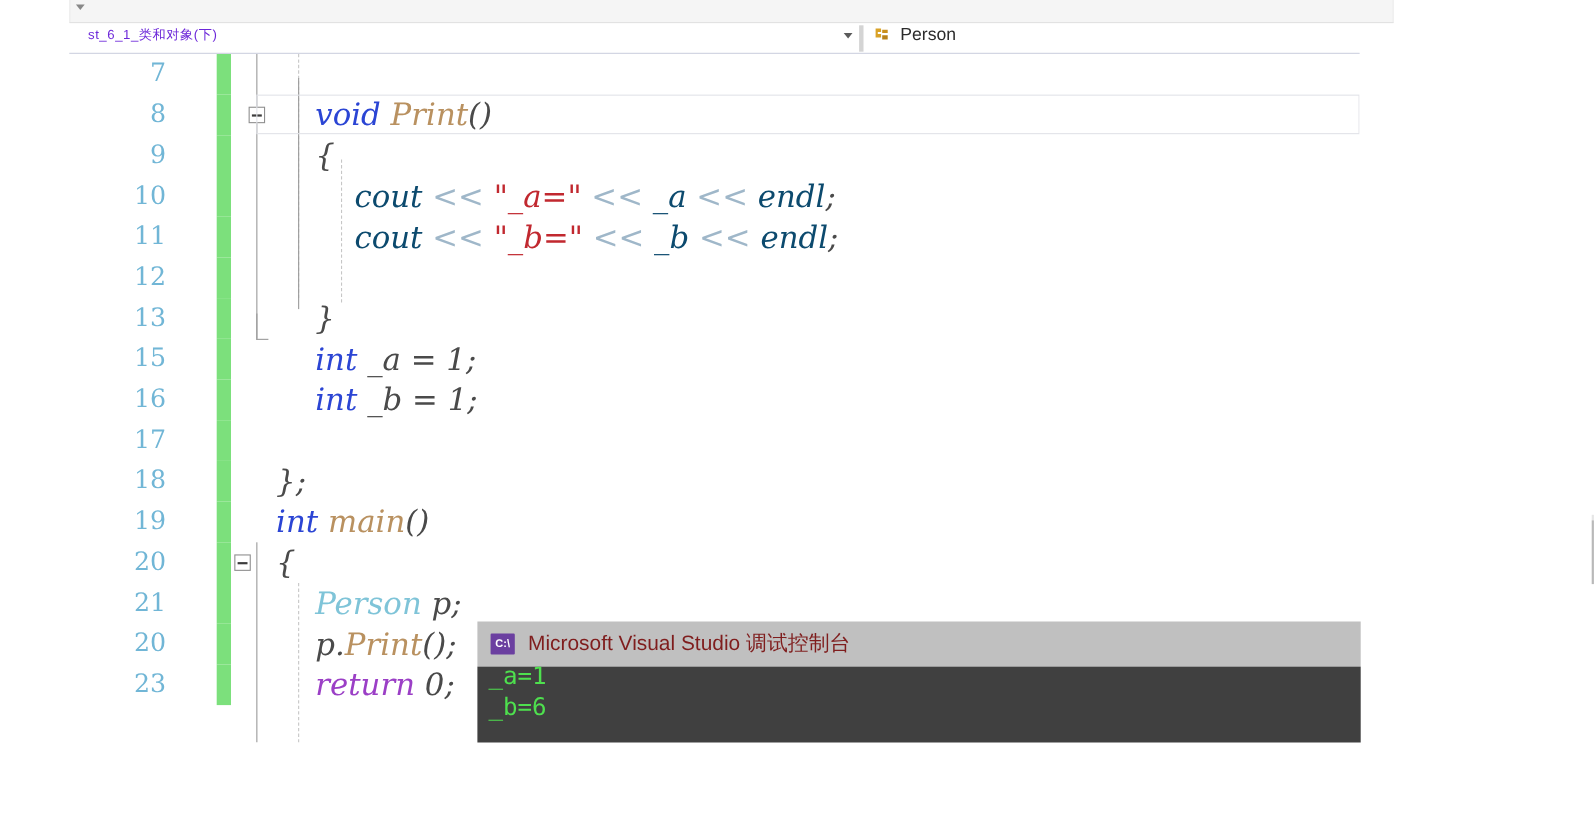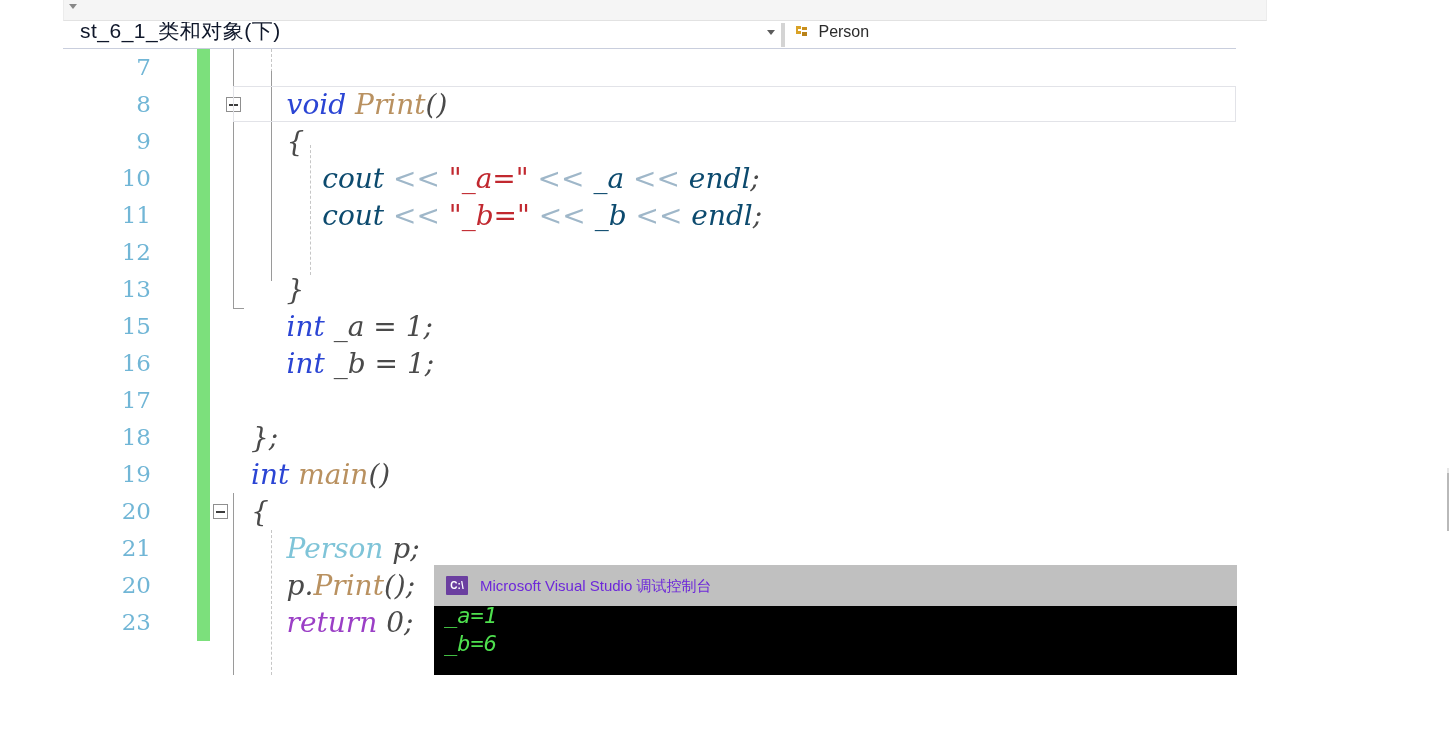--- a/index.html
+++ b/index.html
@@ -26,21 +26,21 @@
   #navbar{
     position:absolute;left:63px;top:22px;width:1173px;height:26px;
     background:#ffffff;border-bottom:1px solid #c9cedd;
     overflow:hidden;
   }
   #nav-type-combo{
     position:absolute;left:17px;top:-6px;width:650px;height:30px;
     overflow:hidden;
   }
   #nav-type-text{
-    font-size:21px;color:#0f172a;letter-spacing:.5px;
+    font-size:12px;color:#6d28d9;letter-spacing:.5px;
     white-space:nowrap;line-height:30px;
   }
   #nav-type-caret{
     position:absolute;left:704px;top:8px;width:0;height:0;
     border-left:4px solid transparent;border-right:4px solid transparent;
     border-top:5px solid #5b5b5b;
   }
   #nav-sep{
     position:absolute;left:718px;top:1px;width:4px;height:24px;background:#d4d4d4;
   }
@@ -124,25 +124,25 @@
   #console-icon{
     position:absolute;left:12px;top:11px;width:22px;height:19px;
     background:#6b3fa0;border-radius:1px;
   }
   #console-icon-text{
     position:absolute;left:0;top:0;width:22px;height:19px;line-height:19px;
     text-align:center;font-size:10px;color:#ffffff;font-family:"Liberation Sans",sans-serif;
     font-weight:bold;
   }
   #console-title-text{
-    position:absolute;left:46px;top:0;line-height:41px;font-size:15px;color:#6d28d9;
+    position:absolute;left:46px;top:0;line-height:41px;font-size:19px;color:#7f1d1d;
     font-family:"Liberation Sans", sans-serif;white-space:nowrap;
   }
   #console-body{
-    height:69px;background:#000000;position:relative;overflow:hidden;font-style:italic;
+    height:69px;background:#404040;position:relative;overflow:hidden;
   }
   .console-line{
     position:absolute;left:10px;font-size:22px;color:#4ee04e;
     font-family:"DejaVu Sans Mono", monospace;white-space:pre;line-height:28px;
   }
 
   
   #right-scroll{
     position:absolute;left:1447px;top:473px;width:2px;height:58px;background:#b9b9b9;
   }

